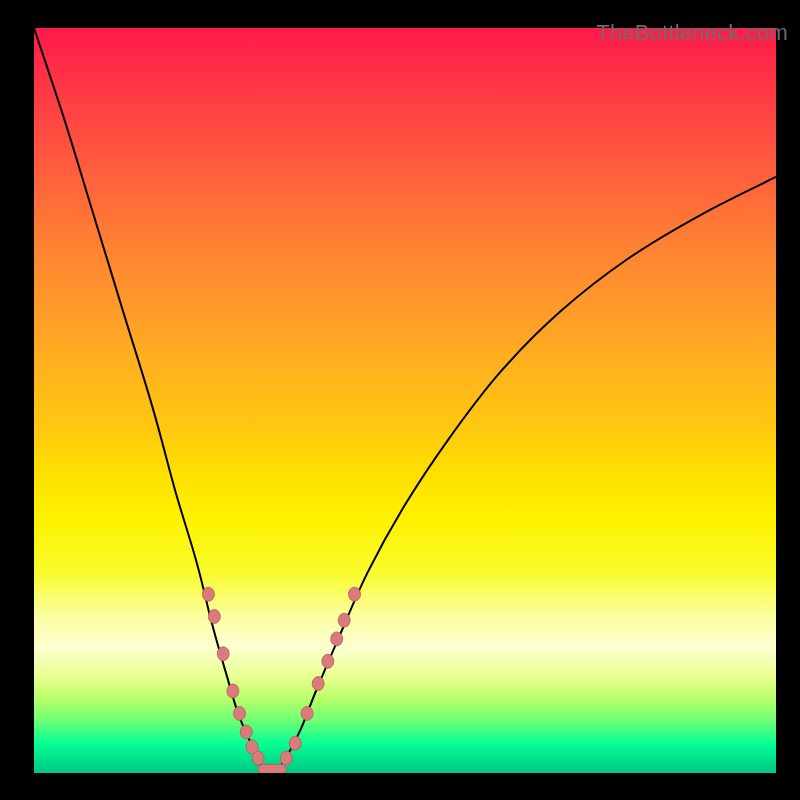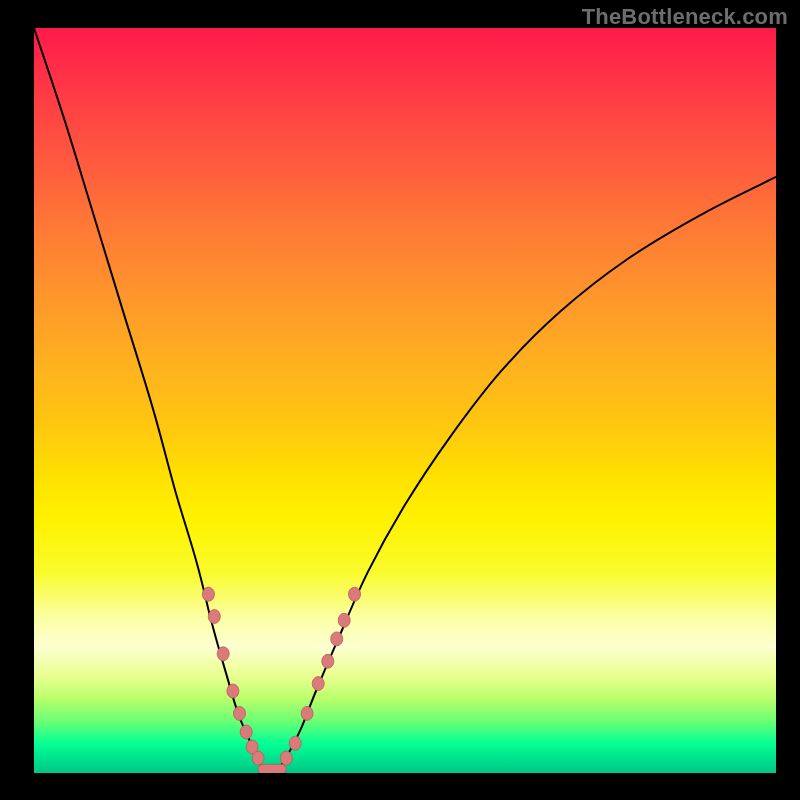--- a/index.html
+++ b/index.html
@@ -12,25 +12,25 @@
     font-family: Arial, Helvetica, sans-serif;
   }
   .outer {
     position: relative;
     width: 800px;
     height: 800px;
     background: #000;
   }
   .watermark {
     position: absolute;
-    top: 4px;
+    top: 20px;
     right: 12px;
     color: #6d6d6d;
     font-size: 22px;
-    font-weight: 700;
+    font-weight: 400;
     letter-spacing: 0.2px;
     z-index: 50;
   }
   .plot-area {
     position: absolute;
     left: 34px;
     top: 28px;
     width: 742px;
     height: 745px;
     overflow: hidden;

